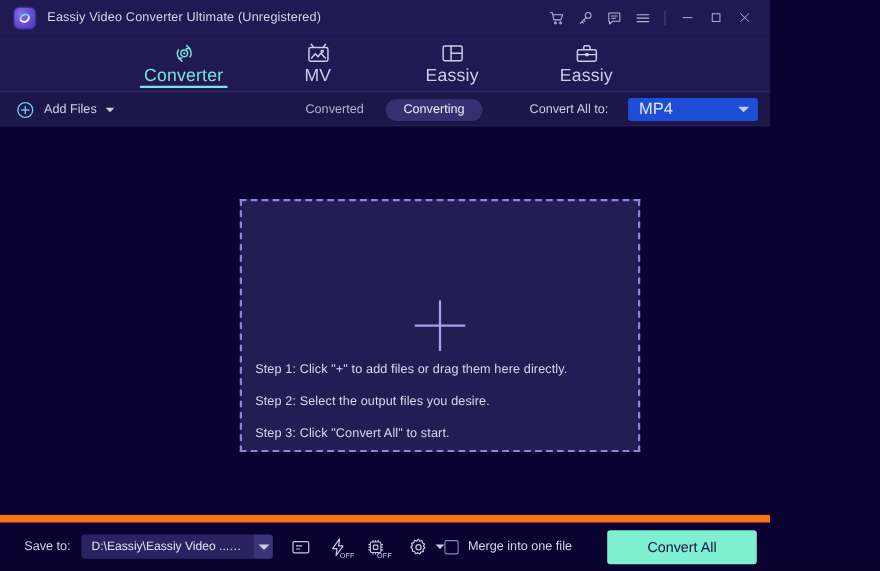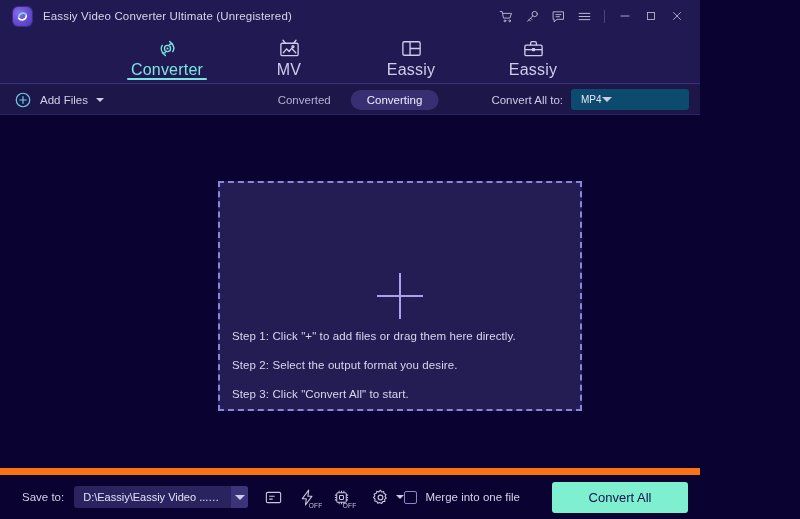--- a/index.html
+++ b/index.html
@@ -112,30 +112,30 @@
     height: 20px; padding: 0 16px;
     display: flex; align-items: center;
     font-size: 11.5px; color: #b5b1d2;
     border-radius: 10px;
     cursor: default; white-space: nowrap;
   }
   .seg.active { background: #382f73; color: #efeefa; }
 
   .convto {
     margin-left: auto;
-    display: flex; align-items: center; gap: 8px;
+    display: flex; align-items: center; gap: 18px;
   }
   .convto .ct-label { font-size: 11.5px; color: #cecbe6; white-space: nowrap; }
   .ct-select {
     width: 118px; height: 21px;
-    background: #0c4a6e;
+    background: #1d4ed8;
     border-radius: 3px;
-    display: flex; align-items: center; 
+    display: flex; align-items: center; justify-content: space-between;
     padding: 0 8px 0 10px;
-    color: #e8e6f6; font-size: 10px;
+    color: #e8e6f6; font-size: 15px;
     cursor: default;
   }
 
   
   .canvas {
     flex: 1 1 auto;
     position: relative;
     background: #0a0230;
   }
   .dropzone {
@@ -356,21 +356,21 @@
       </div>
     </div>
   </div>
 
   <div class="canvas">
     <div class="dropzone">
       <div class="dz-plus"></div>
     </div>
     <div class="steps">
       <div class="step">Step 1: Click "+" to add files or drag them here directly.</div>
-      <div class="step">Step 2: Select the output format you desire.</div>
+      <div class="step">Step 2: Select the output files you desire.</div>
       <div class="step">Step 3: Click "Convert All" to start.</div>
     </div>
   </div>
 
   <div class="footer">
     <span class="saveto-label">Save to:</span>
     <div class="path-box">
       <div class="path-text">D:\Eassiy\Eassiy Video ...rter Ultimate\Converted</div>
       <div class="path-drop">
         <span class="caret"></span>

